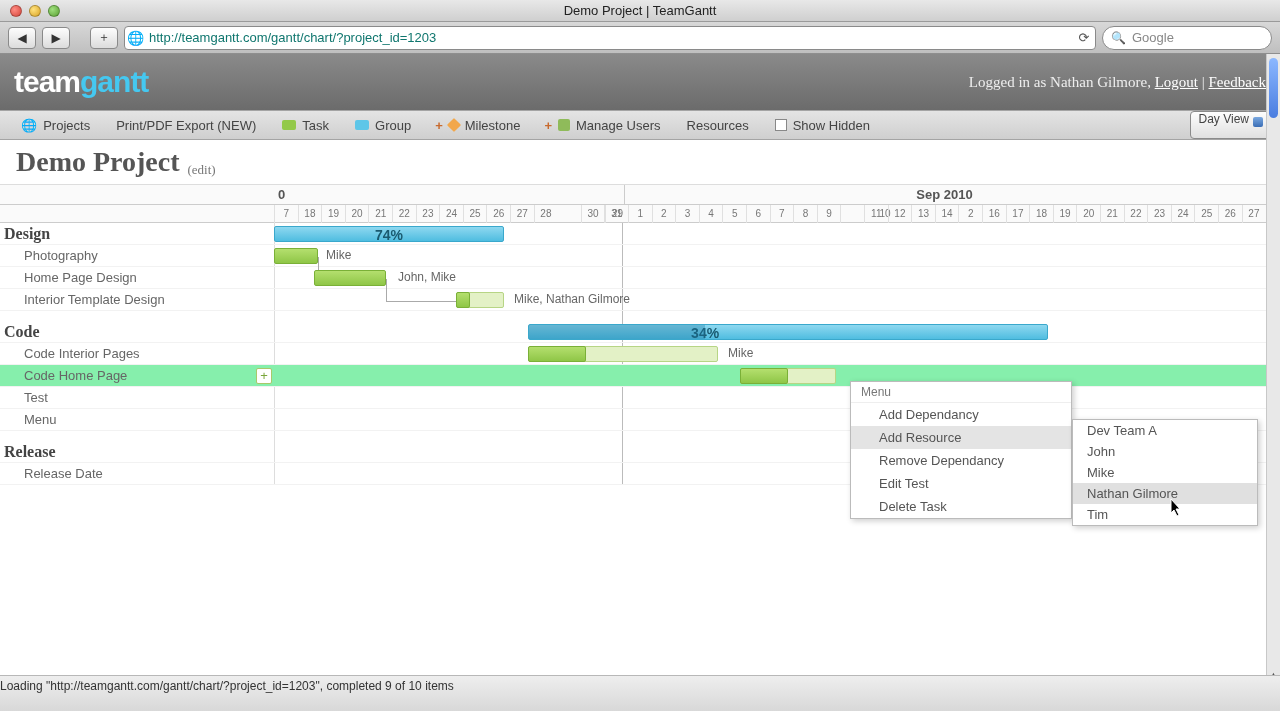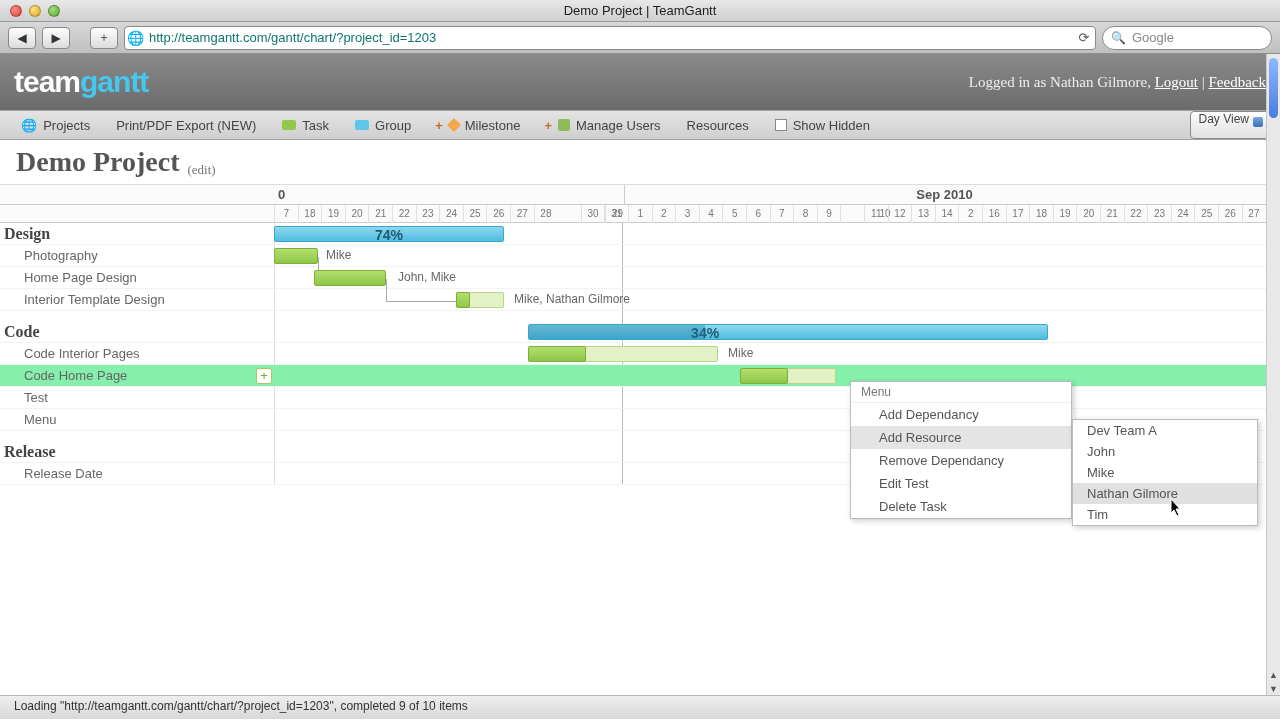--- a/index.html
+++ b/index.html
@@ -86,21 +86,21 @@
   .submenu { position: absolute; background: #fff; border: 1px solid #bbb; box-shadow: 2px 2px 6px rgba(0,0,0,.2); }
   .submenu .sitem { padding: 3px 14px; cursor: pointer; font-size: 13px; color: #555; white-space: nowrap; }
   .submenu .sitem.hover { background: #e0e0e0; }
 
   
   .vscroll { position: absolute; right: 0; top: 54px; bottom: 22px; width: 14px; background: #e8e8e8; border-left: 1px solid #c8c8c8; }
   .vscroll .thumb { position: absolute; left: 2px; right: 2px; top: 4px; height: 60px; background: linear-gradient(#8cb8ff,#4a7de0); border-radius: 5px; }
   .vscroll .arr { position: absolute; left: 0; right: 0; height: 14px; text-align: center; font-size: 9px; color: #555; }
 
   
-  .statusbar { position: absolute; left: 0; right: 0; bottom: 1px; height: 24px; background: linear-gradient(#eee,#d8d8d8); border-top: 1px solid #b8b8b8; font-size: 12px; color: #333; line-height: 20px; padding-left: 14px; }
+  .statusbar { position: absolute; left: 0; right: 0; bottom: 9px; height: 36px; background: linear-gradient(#eee,#d8d8d8); border-top: 1px solid #b8b8b8; font-size: 12px; color: #333; line-height: 20px; padding-left: 0; }
 
   
   .cursor { position: absolute; width: 18px; height: 22px; pointer-events: none; }
 </style>
 </head>
 <body>
 
 <div class="titlebar">
   <div class="traffic">
     <span class="tl-red"></span>

